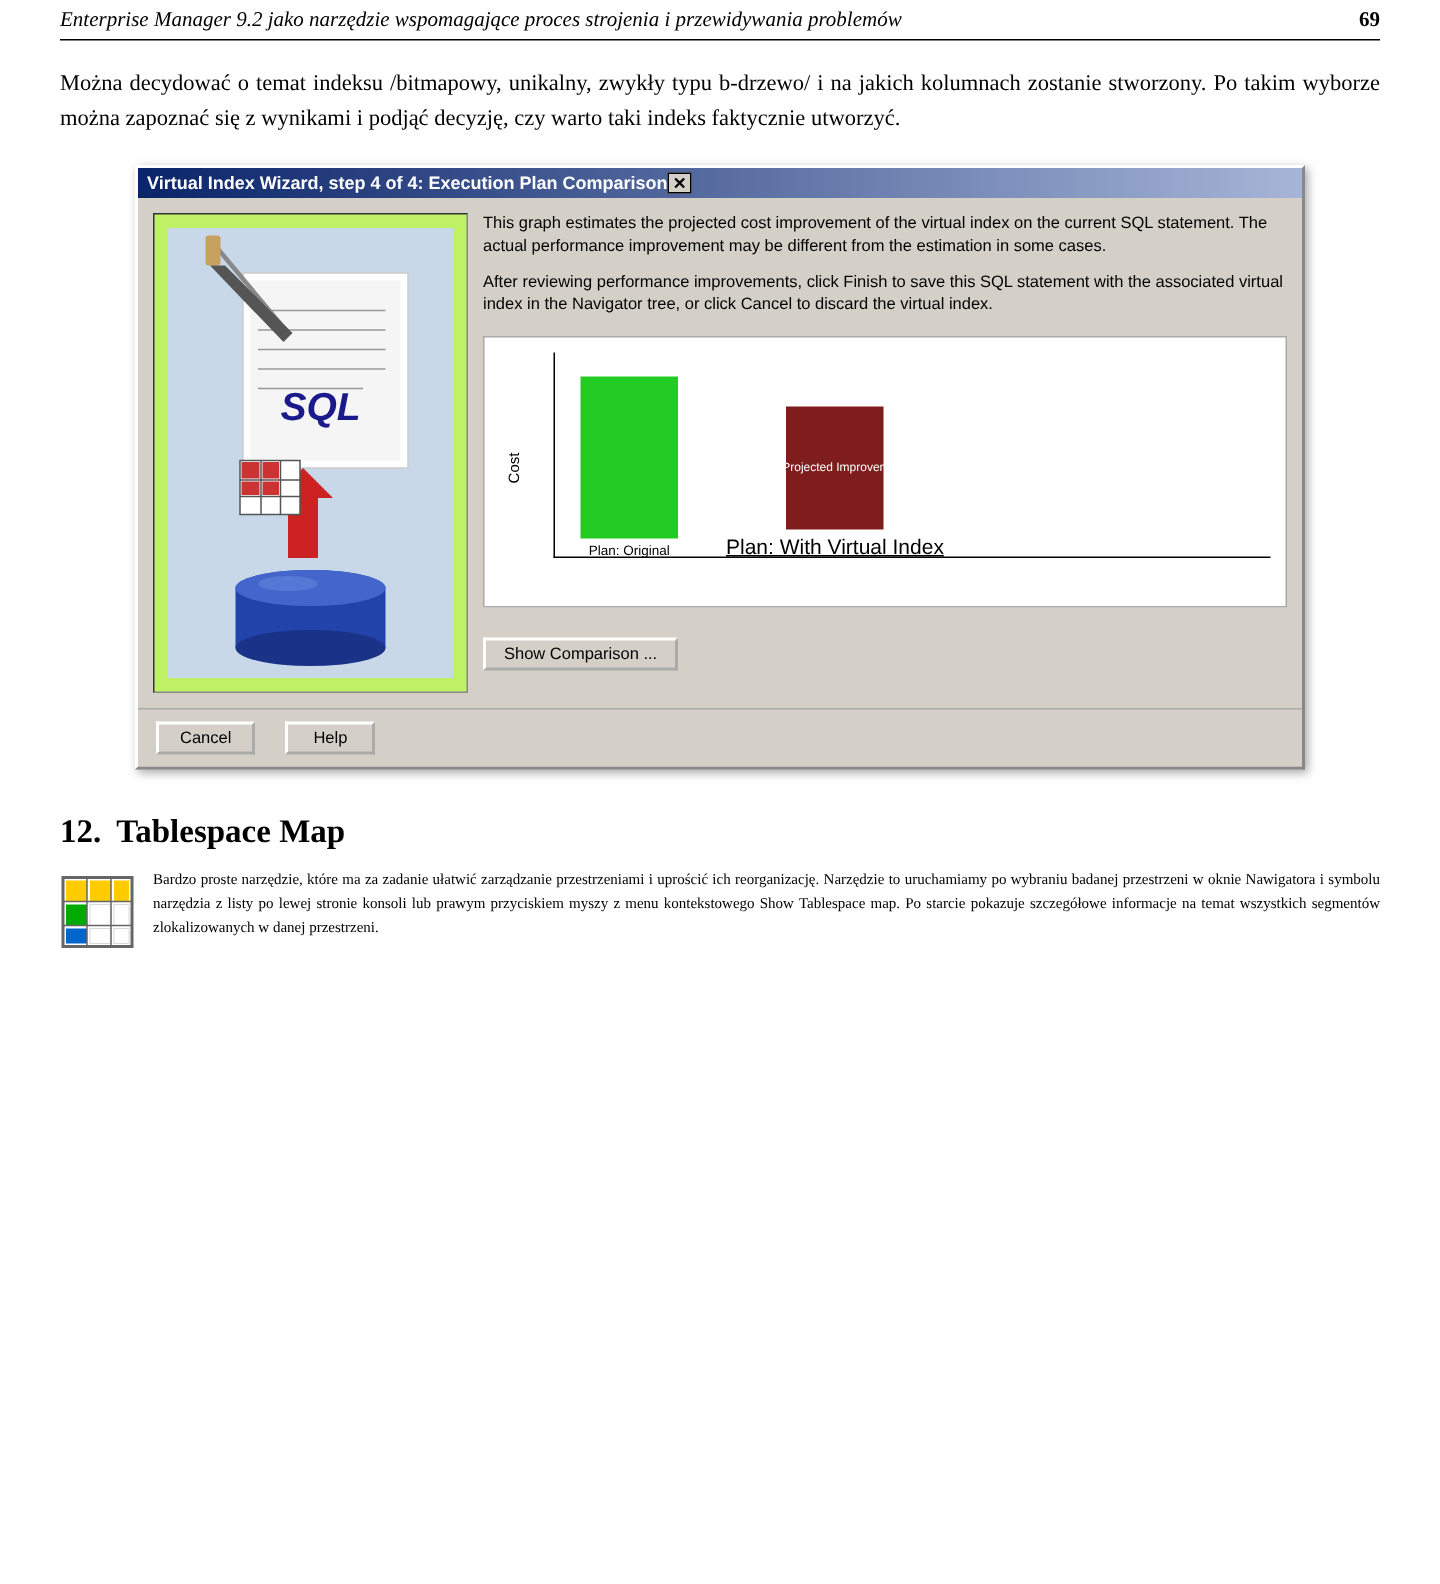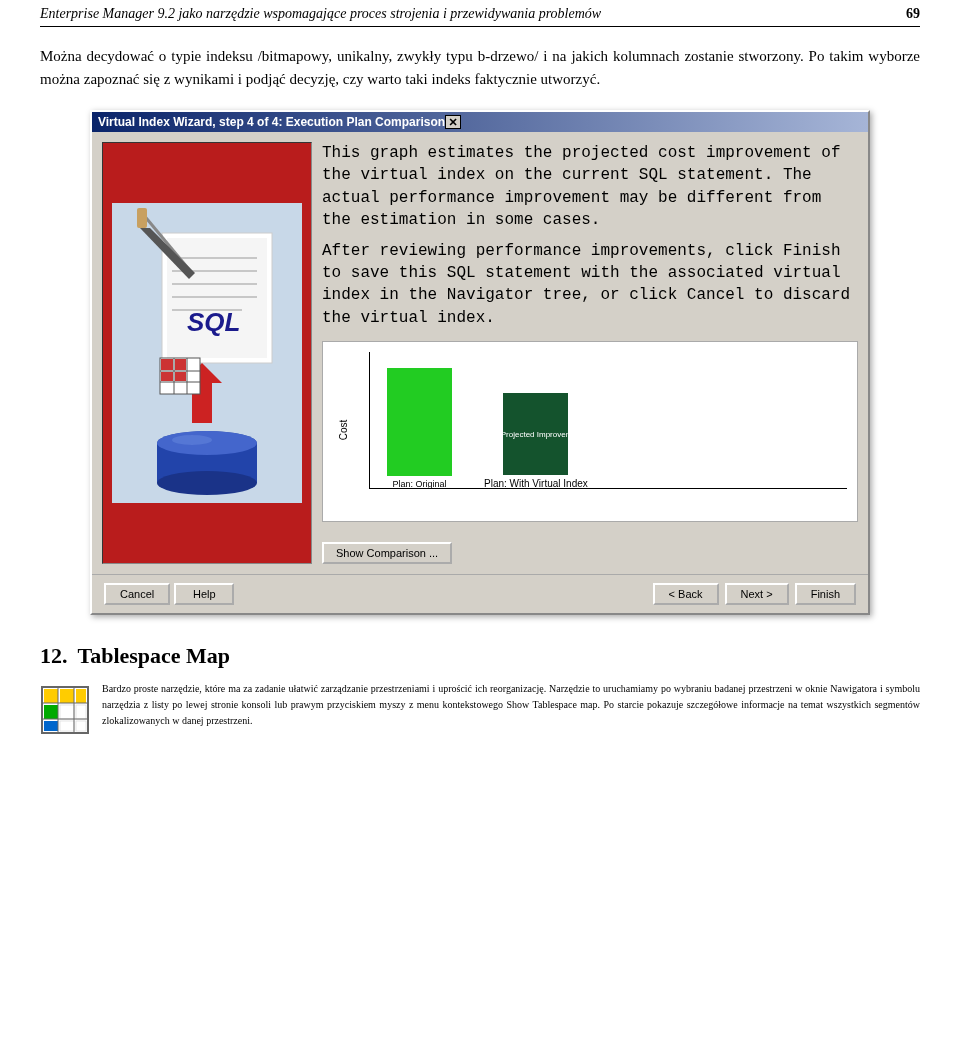--- a/index.html
+++ b/index.html
@@ -77,37 +77,37 @@
     }
     .dialog-body {
       display: flex;
       flex-direction: row;
       padding: 10px;
       gap: 10px;
     }
     .dialog-left {
       width: 210px;
       flex-shrink: 0;
-      background: #b91c1c;
+      background: #bef264;
       border: 1px inset #888;
       display: flex;
       align-items: center;
       justify-content: center;
       overflow: hidden;
       min-height: 320px;
     }
     .dialog-right {
       flex: 1;
       display: flex;
       flex-direction: column;
       gap: 8px;
     }
     .dialog-desc {
-      font-size: 16px;
-      font-family: Liberation Mono, monospace;
+      font-size: 11px;
+      font-family: Liberation Sans, sans-serif;
       line-height: 1.4;
       color: #000;
     }
 
     
     .chart-area {
       background: #fff;
       border: 1px solid #aaa;
       padding: 10px 10px 14px 10px;
       margin-top: 4px;
@@ -133,21 +133,21 @@
     .dialog-footer {
       display: flex;
       justify-content: space-between;
       align-items: center;
       padding: 8px 12px;
       border-top: 1px solid #aaa;
       background: #d4d0c8;
     }
     .footer-left {
       display: flex;
-      gap: 4px;
+      gap: 20px;
     }
     .footer-right {
       display: flex;
       gap: 6px;
     }
     .footer-btn {
       background: #d4d0c8;
       border: 2px outset #fff;
       font-size: 11px;
       font-family: Arial, sans-serif;
@@ -184,21 +184,21 @@
     }
   </style>
 </head>
 <body>
 
 <div class="header-bar">
   <span class="header-title">Enterprise Manager 9.2 jako narzędzie wspomagające proces strojenia i przewidywania problemów</span>
   <span class="header-page">69</span>
 </div>
 
-<p class="main-text">Można decydować o typie indeksu /bitmapowy, unikalny, zwykły typu b-drzewo/ i na jakich kolumnach zostanie stworzony. Po takim wyborze można zapoznać się z wynikami i podjąć decyzję, czy warto taki indeks faktycznie utworzyć.</p>
+<p class="main-text">Można decydować o temat indeksu /bitmapowy, unikalny, zwykły typu b-drzewo/ i na jakich kolumnach zostanie stworzony. Po takim wyborze można zapoznać się z wynikami i podjąć decyzję, czy warto taki indeks faktycznie utworzyć.</p>
 
 <div class="dialog-wrapper">
   <div class="dialog">
 
     <div class="dialog-titlebar">
       <span>Virtual Index Wizard, step 4 of 4: Execution Plan Comparison</span>
       <div class="dialog-close-btn">✕</div>
     </div>
 
     <div class="dialog-body">
@@ -259,44 +259,39 @@
             <div style="position:absolute; left:36px; right:0; bottom:18px; height:1px; background:#000;"></div>
 
             <div style="display:flex; align-items:flex-end; gap:32px; height:100%; padding: 0 20px 18px 16px;">
 
               <div style="display:flex; flex-direction:column; align-items:center;">
                 <div style="width:65px; height:108px; background:#22cc22;"></div>
                 <div style="font-size:9px; font-family:Arial,sans-serif; text-align:center; margin-top:3px; white-space:nowrap;">Plan: Original</div>
               </div>
 
               <div style="display:flex; flex-direction:column; align-items:center;">
-                <div style="width:65px; height:82px; background:#14532d; position:relative; display:flex; align-items:center; justify-content:center;">
+                <div style="width:65px; height:82px; background:#7f1d1d; position:relative; display:flex; align-items:center; justify-content:center;">
                   <span style="font-size:8px; font-family:Arial,sans-serif; color:#fff; text-align:center; padding:2px; white-space:nowrap;">No Projected Improvement</span>
                 </div>
-                <div style="font-size:10px; font-family:Arial,sans-serif; text-align:left; margin-top:3px; white-space:nowrap;text-decoration:underline;">Plan: With Virtual Index</div>
+                <div style="font-size:14px; font-family:Arial,sans-serif; text-align:left; margin-top:3px; white-space:nowrap;text-decoration:underline;">Plan: With Virtual Index</div>
               </div>
             </div>
           </div>
         </div>
 
         <div class="show-comparison-area">
           <button class="show-comparison-btn">Show Comparison ...</button>
         </div>
       </div>
     </div>
 
     <div class="dialog-footer">
       <div class="footer-left">
         <button class="footer-btn">Cancel</button>
         <button class="footer-btn">Help</button>
-      </div>
-      <div class="footer-right">
-        <button class="footer-btn">&lt; Back</button>
-        <button class="footer-btn">Next &gt;</button>
-        <button class="footer-btn">Finish</button>
       </div>
     </div>
   </div>
 </div>
 
 <div>
   <div class="section-heading">
     <span class="section-number">12.</span>
     <span class="section-title">Tablespace Map</span>
   </div>

